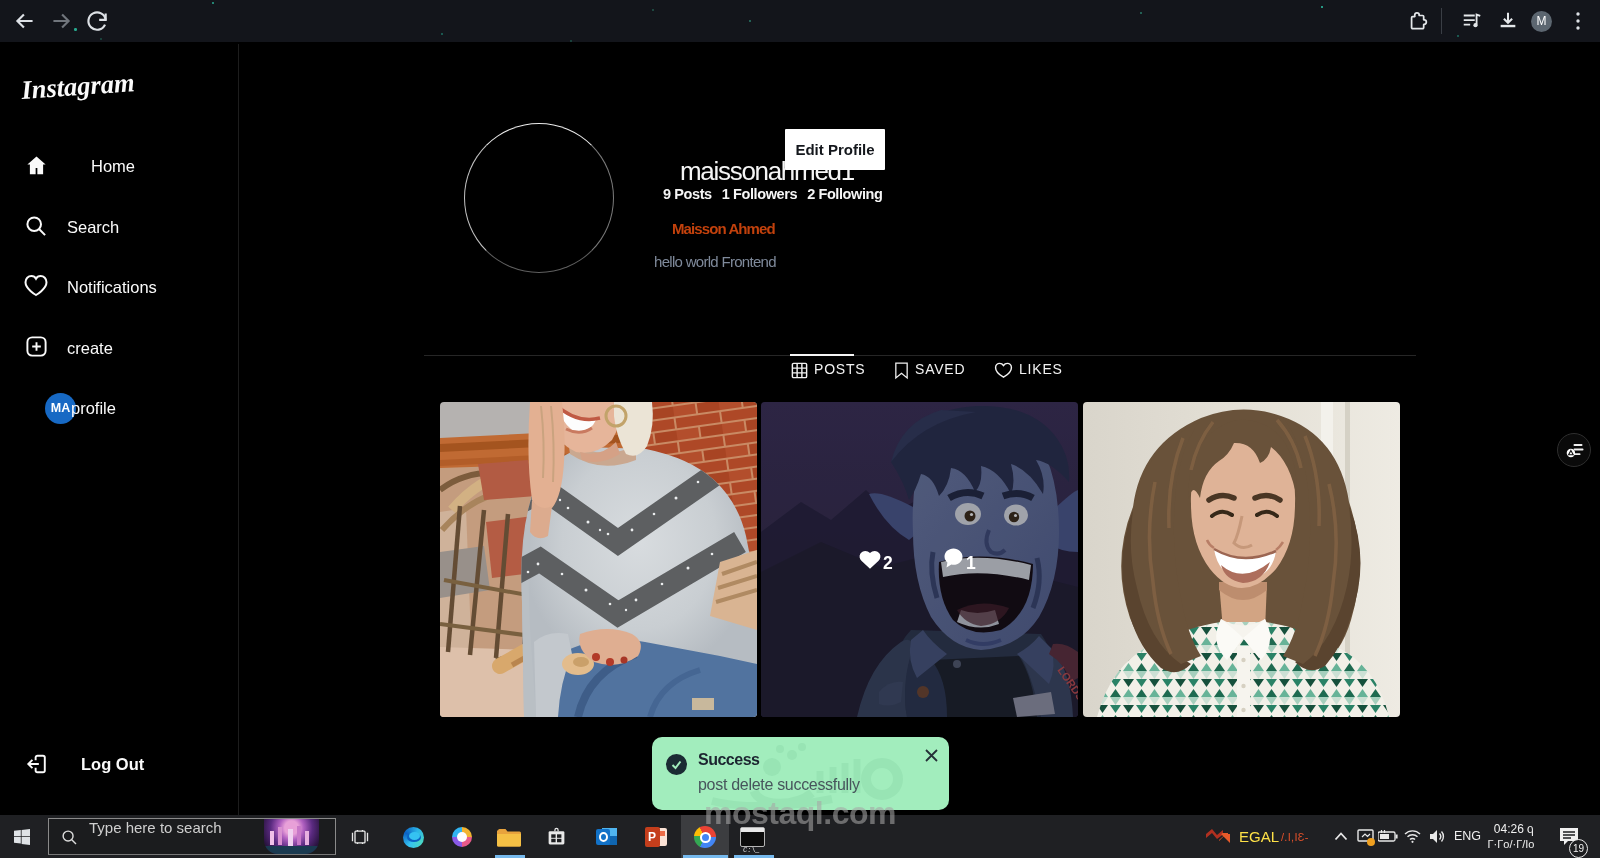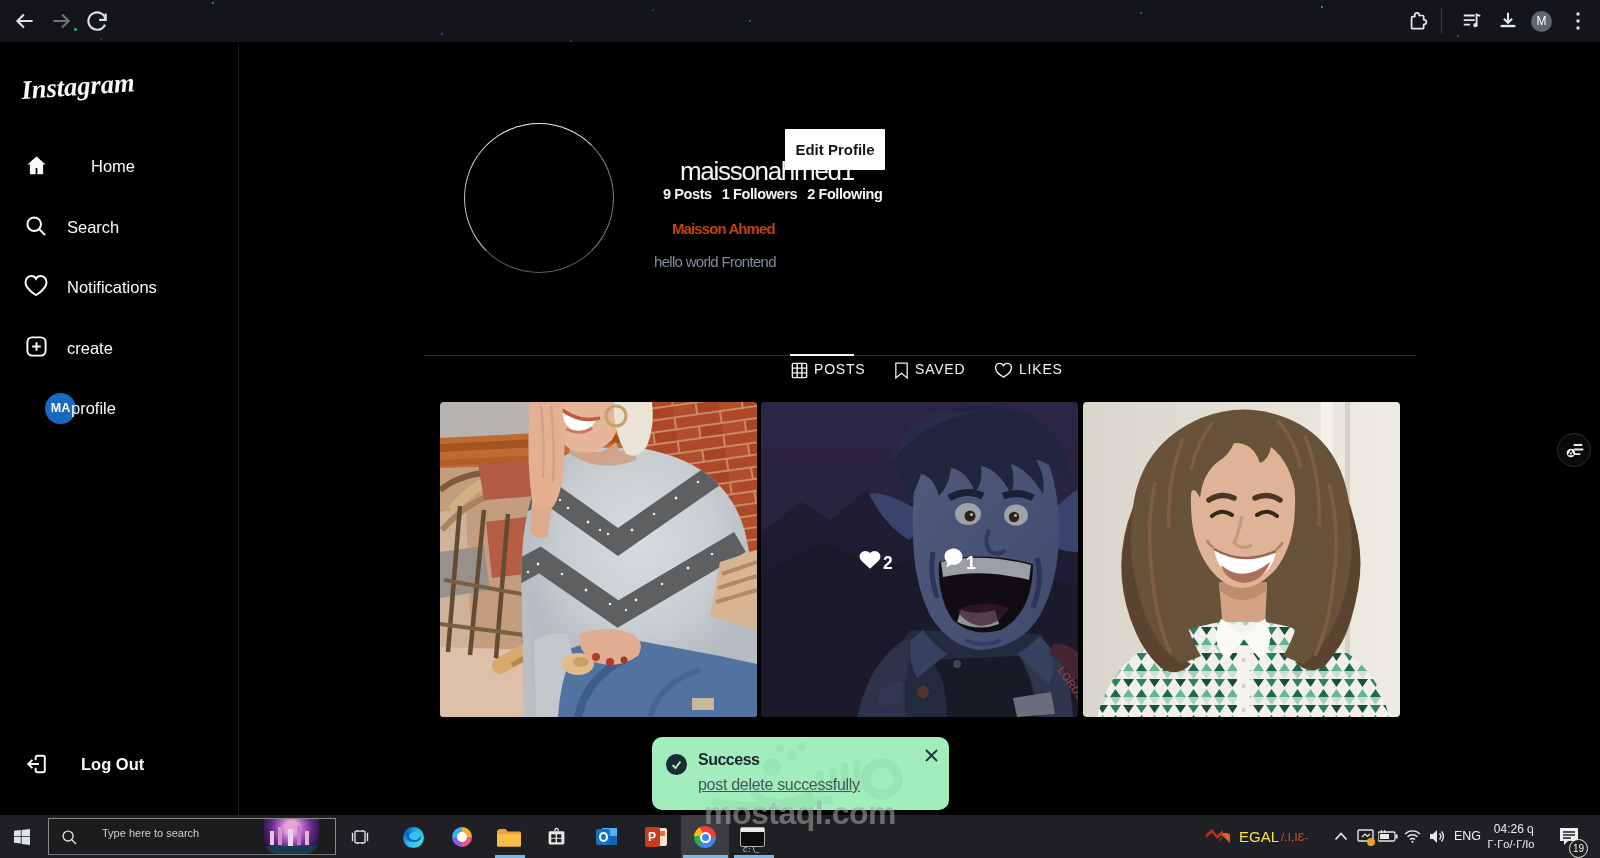--- a/index.html
+++ b/index.html
@@ -424,39 +424,39 @@
       <circle cx="128" cy="12" r="4" fill="#98e4b4" stroke="none"></circle>
       <circle cx="150" cy="10" r="4" fill="#98e4b4" stroke="none"></circle>
       <path d="M60 64c30 8 80 6 120-2" stroke-width="8"></path>
     </svg>
     <div style="position:absolute;left:14px;top:17px;width:21px;height:21px;border-radius:50%;background:#1b2b33;">
       <svg width="13" height="13" style="position:absolute;left:4px;top:4px;" viewBox="0 0 13 13" fill="none" stroke="#a2edbd" stroke-width="2">
           <path d="m2.5 7 3 3 5-6.5"></path>
         </svg>
     </div>
     <div style="position:absolute;left:46px;top:14px;color:#1c2530;font-size:16px;letter-spacing:-0.5px;font-weight:bold;">Success</div>
-    <div style="position:absolute;left:46px;top:39px;color:#47555c;font-size:16px;letter-spacing:-0.3px;text-decoration:underline;">post delete successfully</div>
+    <div style="position:absolute;left:46px;top:39px;color:#47555c;font-size:16px;letter-spacing:-0.3px;">post delete successfully</div>
     <svg width="15" height="15" style="position:absolute;right:10px;top:11px;" viewBox="0 0 15 15" stroke="#253038" stroke-width="1.8">
         <path d="M2 2l11 11M13 2 2 13"></path>
       </svg>
   </div>
 </div>
 <div id="wm">mostaql.com</div>
 <div id="taskbar">
 
   <svg width="16" height="16" style="position:absolute;left:14px;top:14px;" viewBox="0 0 16 16" fill="#dfe3e6">
       <path d="M0 1.8 6.8 1v6.3H0zM7.6.9 16 0v7.3H7.6zM0 8.1h6.8v6.3L0 13.7zM7.6 8.1H16V16l-8.4-.9z"></path>
     </svg>
 
   <div style="position:absolute;left:48px;top:3px;width:288px;height:37px;background:#1b1c1e;border:1px solid #8a8a8a;border-bottom-color:#777;">
     <svg width="17" height="17" style="position:absolute;left:12px;top:10px;" viewBox="0 0 24 24" fill="none" stroke="#dcdcdc" stroke-width="2">
         <circle cx="10" cy="10" r="7"></circle>
         <path d="m15.2 15.2 6 6"></path>
       </svg>
-    <div style="position:absolute;left:40px;top:8px;color:#cfcfcf;font-size:11px;margin-left:13px;">Type here to search</div>
+    <div style="position:absolute;left:40px;top:0;color:#cfcfcf;font-size:15px;">Type here to search</div>
 
     <div style="position:absolute;right:16px;top:0;width:55px;height:35px;background:radial-gradient(circle at 50% 25%,#e8a0d8 0 18%,#b060c0 32%,#5a2a80 55%,#2a1440 80%);border-radius:0 0 14px 14px;overflow:hidden;">
       <div style="position:absolute;left:6px;top:12px;width:4px;height:14px;background:#f0c0e8;"></div>
       <div style="position:absolute;left:14px;top:8px;width:4px;height:18px;background:#d890d0;"></div>
       <div style="position:absolute;left:24px;top:10px;width:5px;height:17px;background:#f0d0f0;"></div>
       <div style="position:absolute;left:33px;top:7px;width:4px;height:19px;background:#c878c8;"></div>
       <div style="position:absolute;left:41px;top:12px;width:4px;height:14px;background:#e8b0e0;"></div>
       <div style="position:absolute;left:0;bottom:0;width:55px;height:8px;background:#1a3a50;"></div>
     </div>
   </div>

